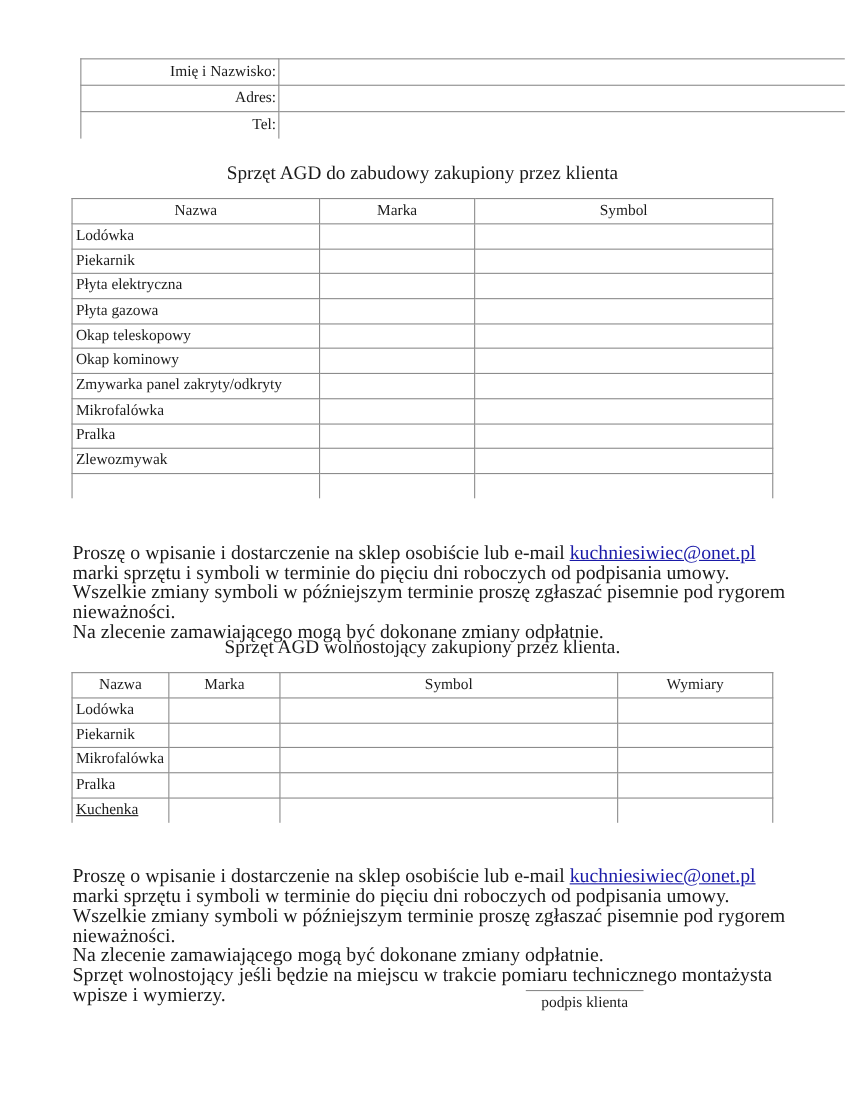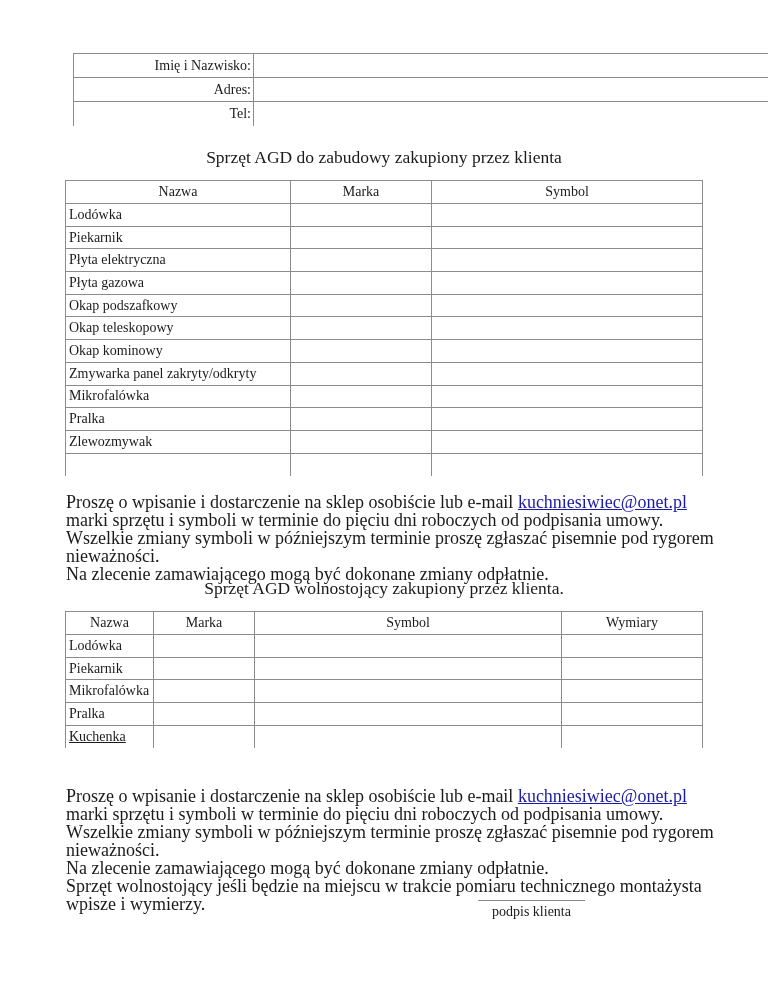--- a/index.html
+++ b/index.html
@@ -80,25 +80,20 @@
         <td></td>
         <td></td>
       </tr>
       <tr style="height: 22.7px;">
         <td>Płyta elektryczna</td>
         <td></td>
         <td></td>
       </tr>
       <tr style="height: 22.7px;">
         <td>Płyta gazowa</td>
-        <td></td>
-        <td></td>
-      </tr>
-      <tr style="height: 22.7px;">
-        <td>Okap podszafkowy</td>
         <td></td>
         <td></td>
       </tr>
       <tr style="height: 22.7px;">
         <td>Okap teleskopowy</td>
         <td></td>
         <td></td>
       </tr>
       <tr style="height: 22.7px;">
         <td>Okap kominowy</td>

